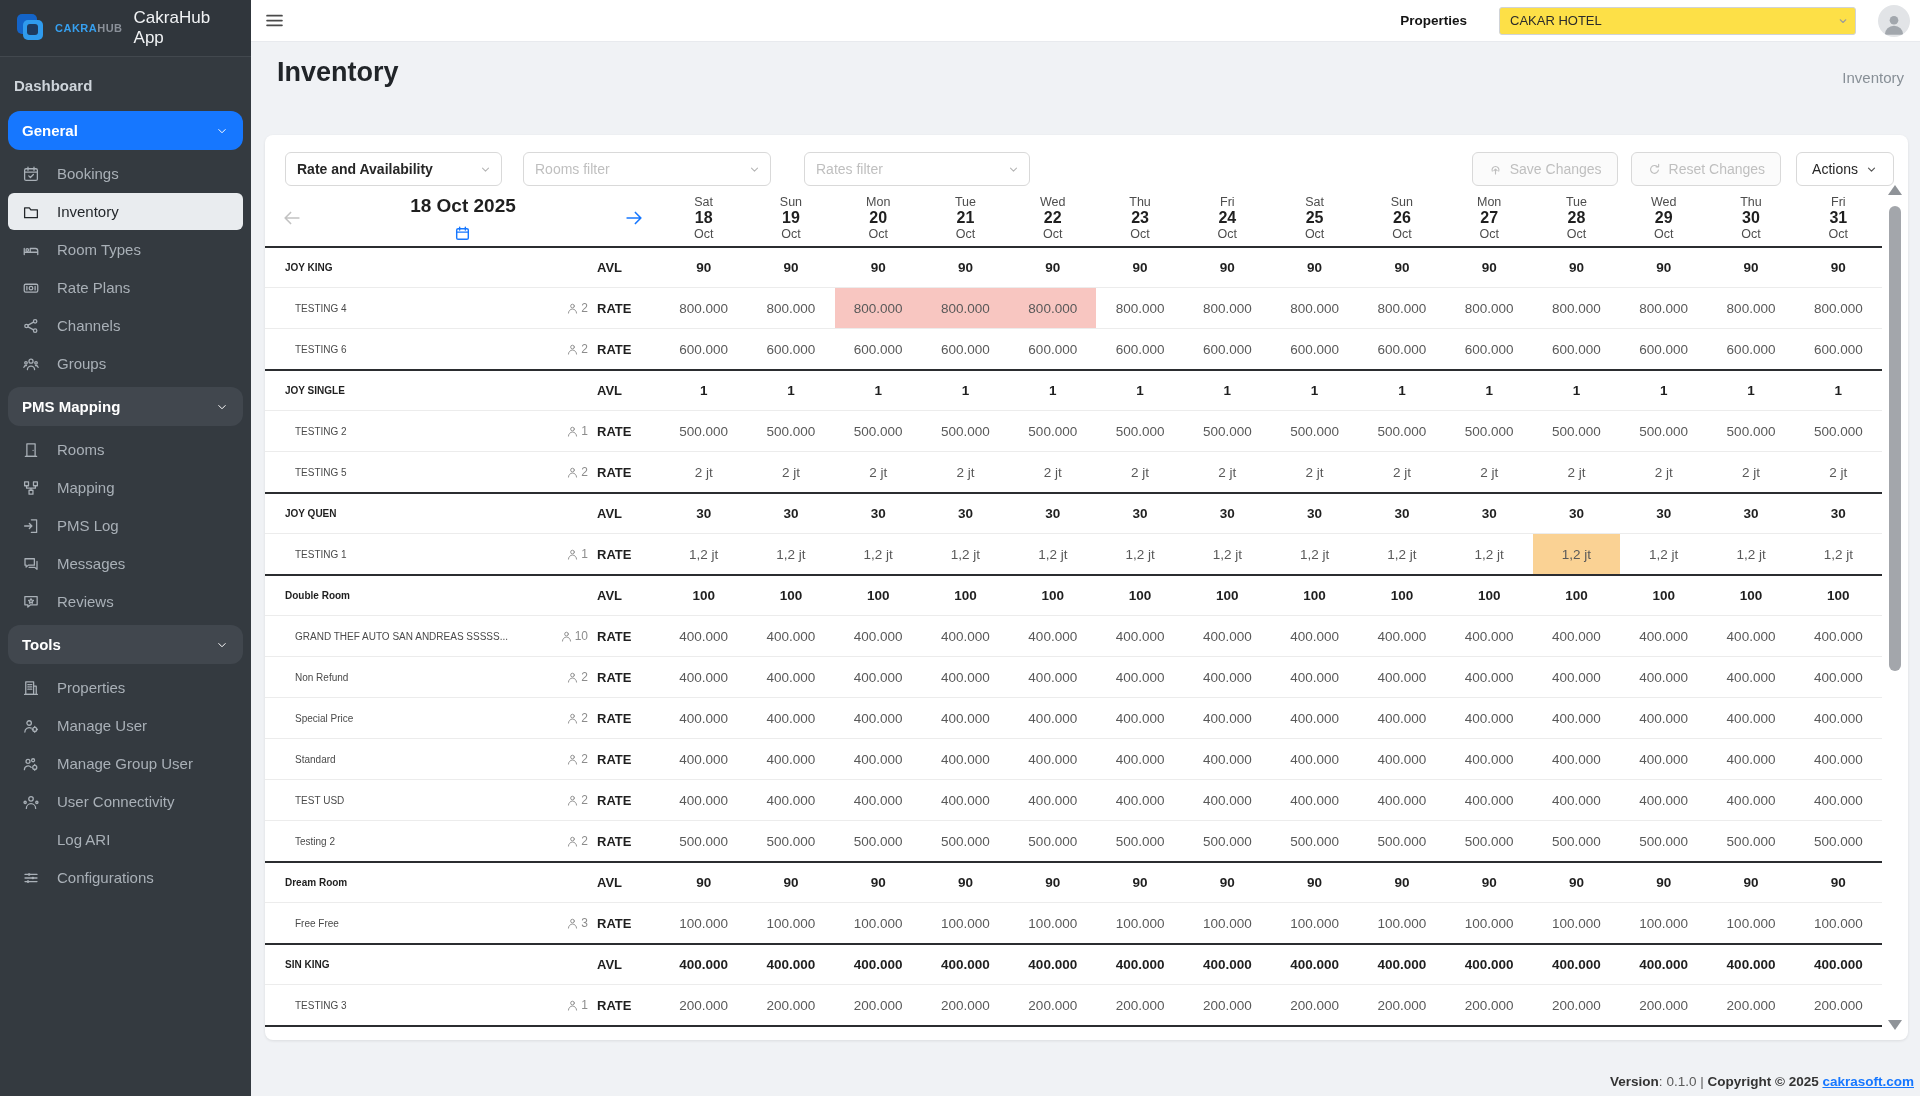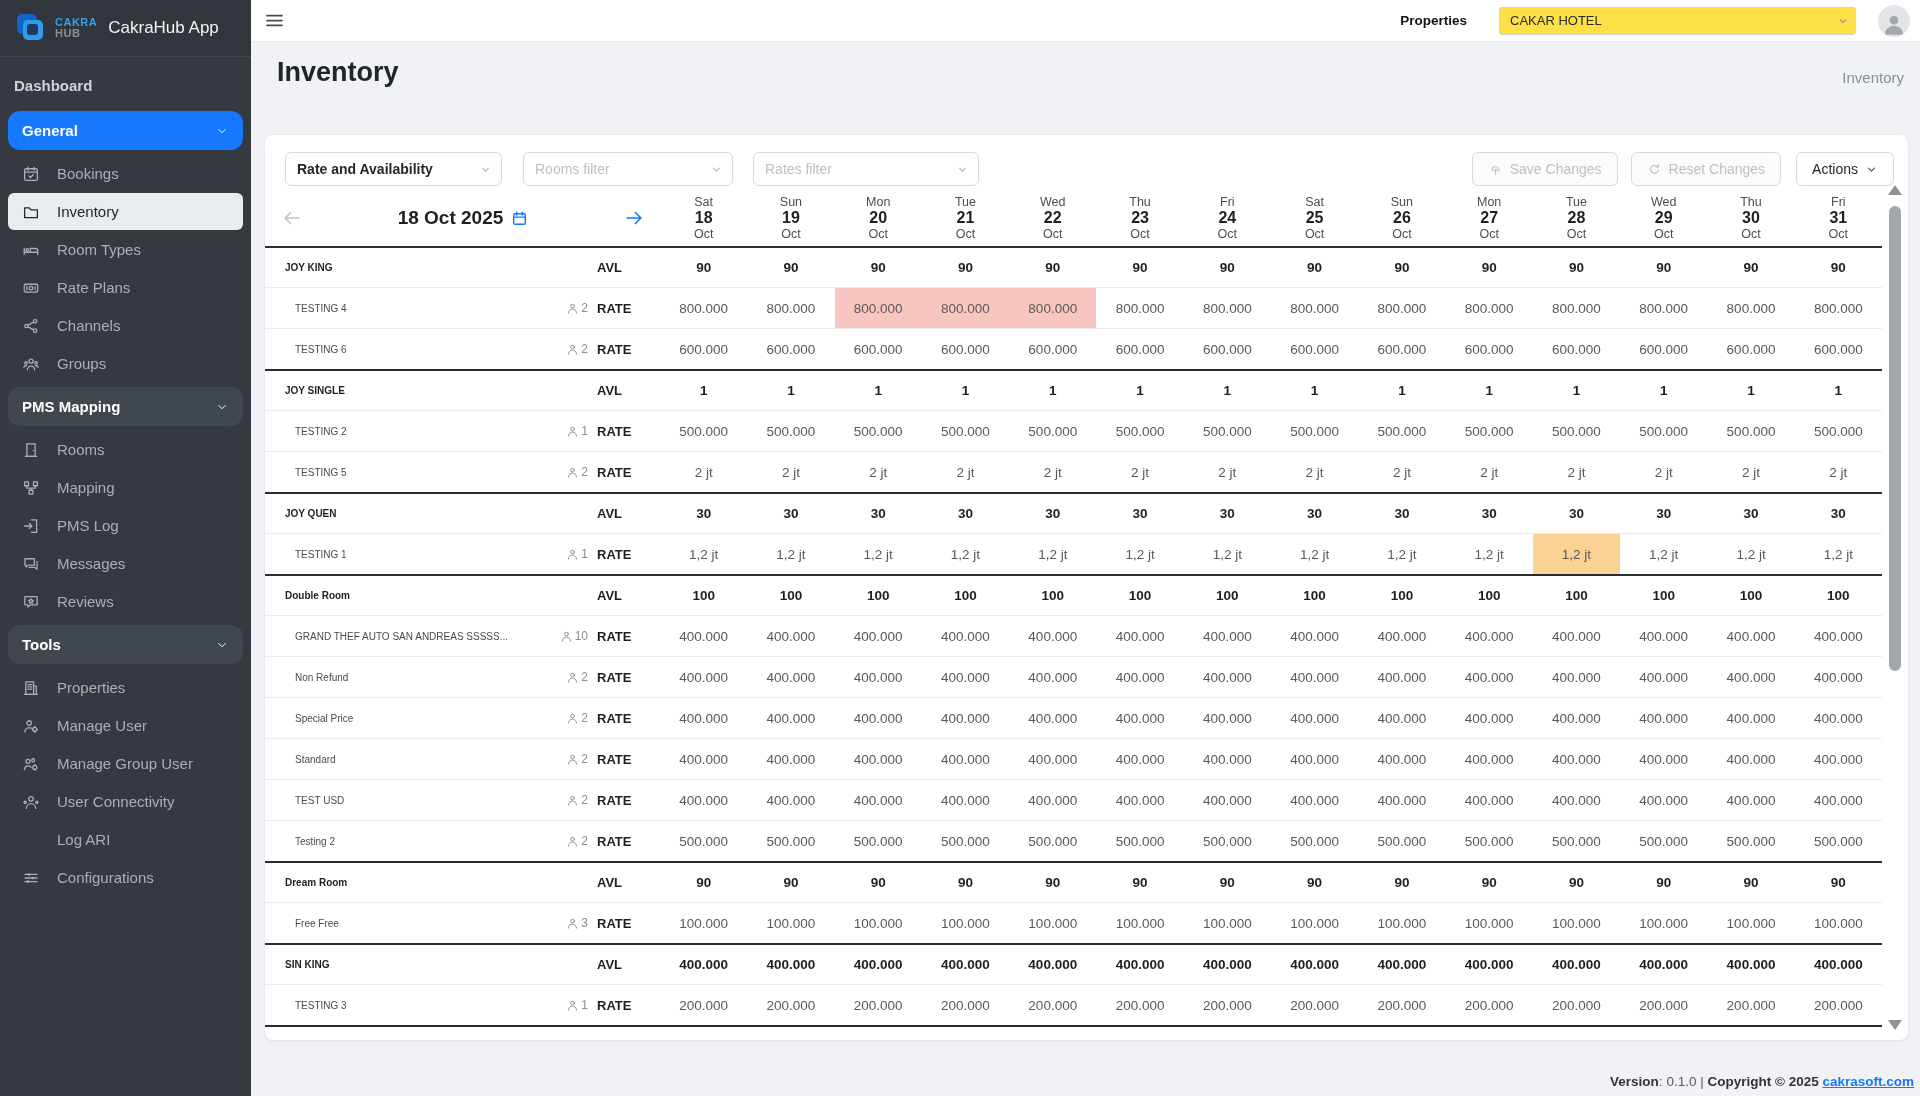--- a/index.html
+++ b/index.html
@@ -4,21 +4,21 @@
 <style>
   * { box-sizing: border-box; margin: 0; padding: 0; }
   html,body { width:1920px; height:1096px; overflow:hidden; }
   body { font-family:"Liberation Sans", sans-serif; background:#f0f2f5; color:#262626; }
   .app { position:relative; width:1920px; height:1096px; overflow:hidden; }
 
   
   .sidebar { position:absolute; left:0; top:0; bottom:0; width:251px; background:#343a40; z-index:6; }
   .logo-strip { height:57px; display:flex; align-items:center; padding:0 13px; background:#30363c; border-bottom:1px solid #42484e; }
   .logo-badge { width:36px; height:36px; flex:0 0 auto; }
-  .logo-text { display:flex; flex-direction:column; margin-left:6px; line-height:11px;justify-content:center; }
+  .logo-text { display:flex; flex-direction:row; margin-left:6px; line-height:11px;justify-content:center; }
   .logo-text .t1 { font-size:11px; font-weight:bold; color:#36a0f0; letter-spacing:.5px; }
   .logo-text .t2 { font-size:11px; font-weight:bold; color:#8a9099; letter-spacing:.5px; }
   .app-title { color:#f1f3f5; font-size:17px; margin-left:11px; font-weight:400; }
   .nav { padding:14px 0 0 0; }
   .nav-label { padding:6px 14px 12px 14px; font-size:15px; font-weight:600; color:#ced4da; }
   .nav-section { margin:5px 8px; height:39px; border-radius:12px; background:#41474e; display:flex; align-items:center; justify-content:space-between; padding:0 14px; color:#fff; font-size:15px; font-weight:700; cursor:pointer; }
   .nav-section.active { background:#1677ff; }
   .nav-section .chev { width:14px; height:14px; }
   .nav-item { margin:1px 8px; height:37px; border-radius:6px; display:flex; align-items:center; gap:17px; padding:0 14px; color:#a9b0b7; font-size:15px; cursor:pointer; }
   .nav-item .nicon { width:18px; height:18px; flex:0 0 auto; }
@@ -39,37 +39,37 @@
   .crumb { position:absolute; right:16px; top:27px; font-size:15px; color:#878f96; }
 
   .card { position:absolute; left:14px; top:93px; right:12px; bottom:56px; background:#fff; border-radius:8px; box-shadow:0 1px 3px rgba(0,0,0,.09); }
 
   
   .filter-row { position:absolute; left:20px; right:14px; top:17px; height:34px; display:flex; align-items:center; }
   .select { position:relative; height:34px; border:1px solid #d9d9d9; border-radius:6px; background:#fff; display:flex; align-items:center; padding:0 26px 0 11px; font-size:14px; color:#262626; font-weight:600; cursor:pointer; }
   .select .sel-chev { position:absolute; right:9px; width:13px; height:13px; color:#b5b5b5; }
   .select.ph { color:#bfbfbf; font-weight:400; }
   .sel-view { width:217px; margin-right:21px; }
-  .sel-rooms { width:210px; margin-right:20px; }
+  .sel-rooms { width:248px; margin-right:33px; }
   .sel-rates { width:226px; }
   .btn { height:34px; border:1px solid #d9d9d9; border-radius:6px; background:#fff; display:flex; align-items:center; gap:7px; padding:0 15px; font-size:14px; color:#262626; cursor:pointer; }
   .btn svg { width:15px; height:15px; }
   .btn.disabled { color:#bfbfbf; background:#fbfbfb; cursor:default; }
   .btn-save { margin-left:auto; }
   .btn-reset { margin-left:13px; }
   .btn-actions { margin-left:15px; font-weight:500; }
   .btn-actions .sel-chev { width:13px; height:13px; color:#555; }
 
   
   .thead { position:absolute; left:0; right:26px; top:55px; height:56px; display:flex; }
   .nav-block { width:395px; flex:0 0 auto; display:flex; align-items:center; justify-content:space-between; padding:0 15px 0 16px; }
   .arrow { width:22px; height:22px; cursor:pointer; }
   .arrow.prev { color:#c2c2c2; }
   .arrow.next { color:#1677ff; }
-  .datebox { display:flex; align-items:center; gap:8px; font-size:19px; font-weight:700; color:#1f1f1f; cursor:pointer; }
+  .datebox { display:flex; align-items:center; gap:8px; font-size:19px; font-weight:700; color:#1f1f1f; cursor:pointer;flex-direction:column; }
   .datebox .cal { width:17px; height:17px; color:#1677ff; }
   .days { flex:1; display:flex; }
   .day-cell { flex:1; display:flex; flex-direction:column; align-items:center; justify-content:center; line-height:16px; }
   .dow,.dmon { font-size:12.5px; color:#4d4d4d; }
   .dnum { font-size:16px; font-weight:700; color:#1f1f1f; }
 
   
   .tbody { position:absolute; left:0; right:26px; top:111px; bottom:13px; border-bottom:2px solid #2b2d30; }
   .trow { display:flex; height:41px; border-top:1px solid #ececec; }
   .trow.group { border-top:2px solid #2b2d30; }

